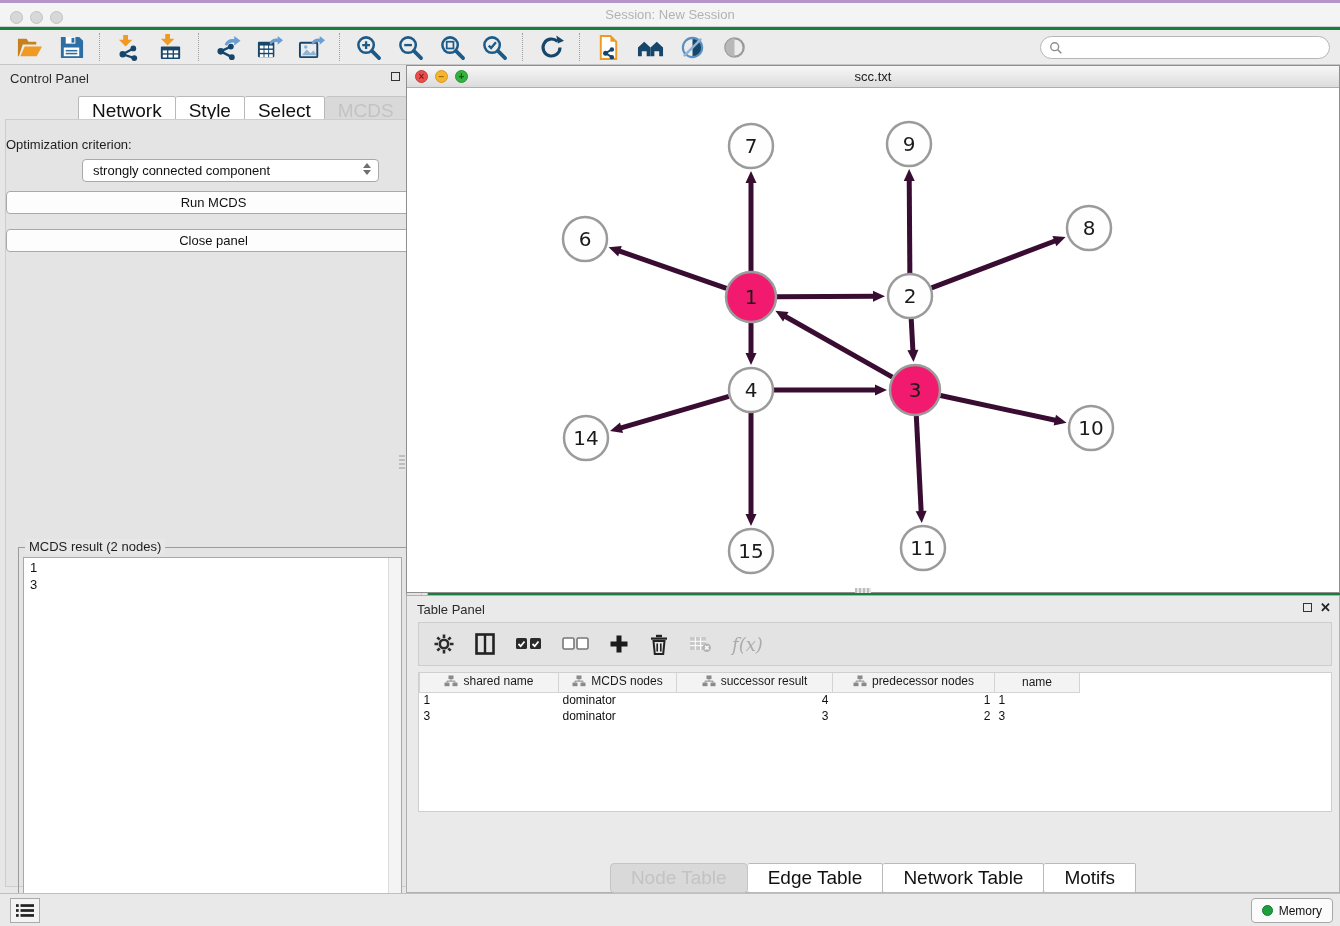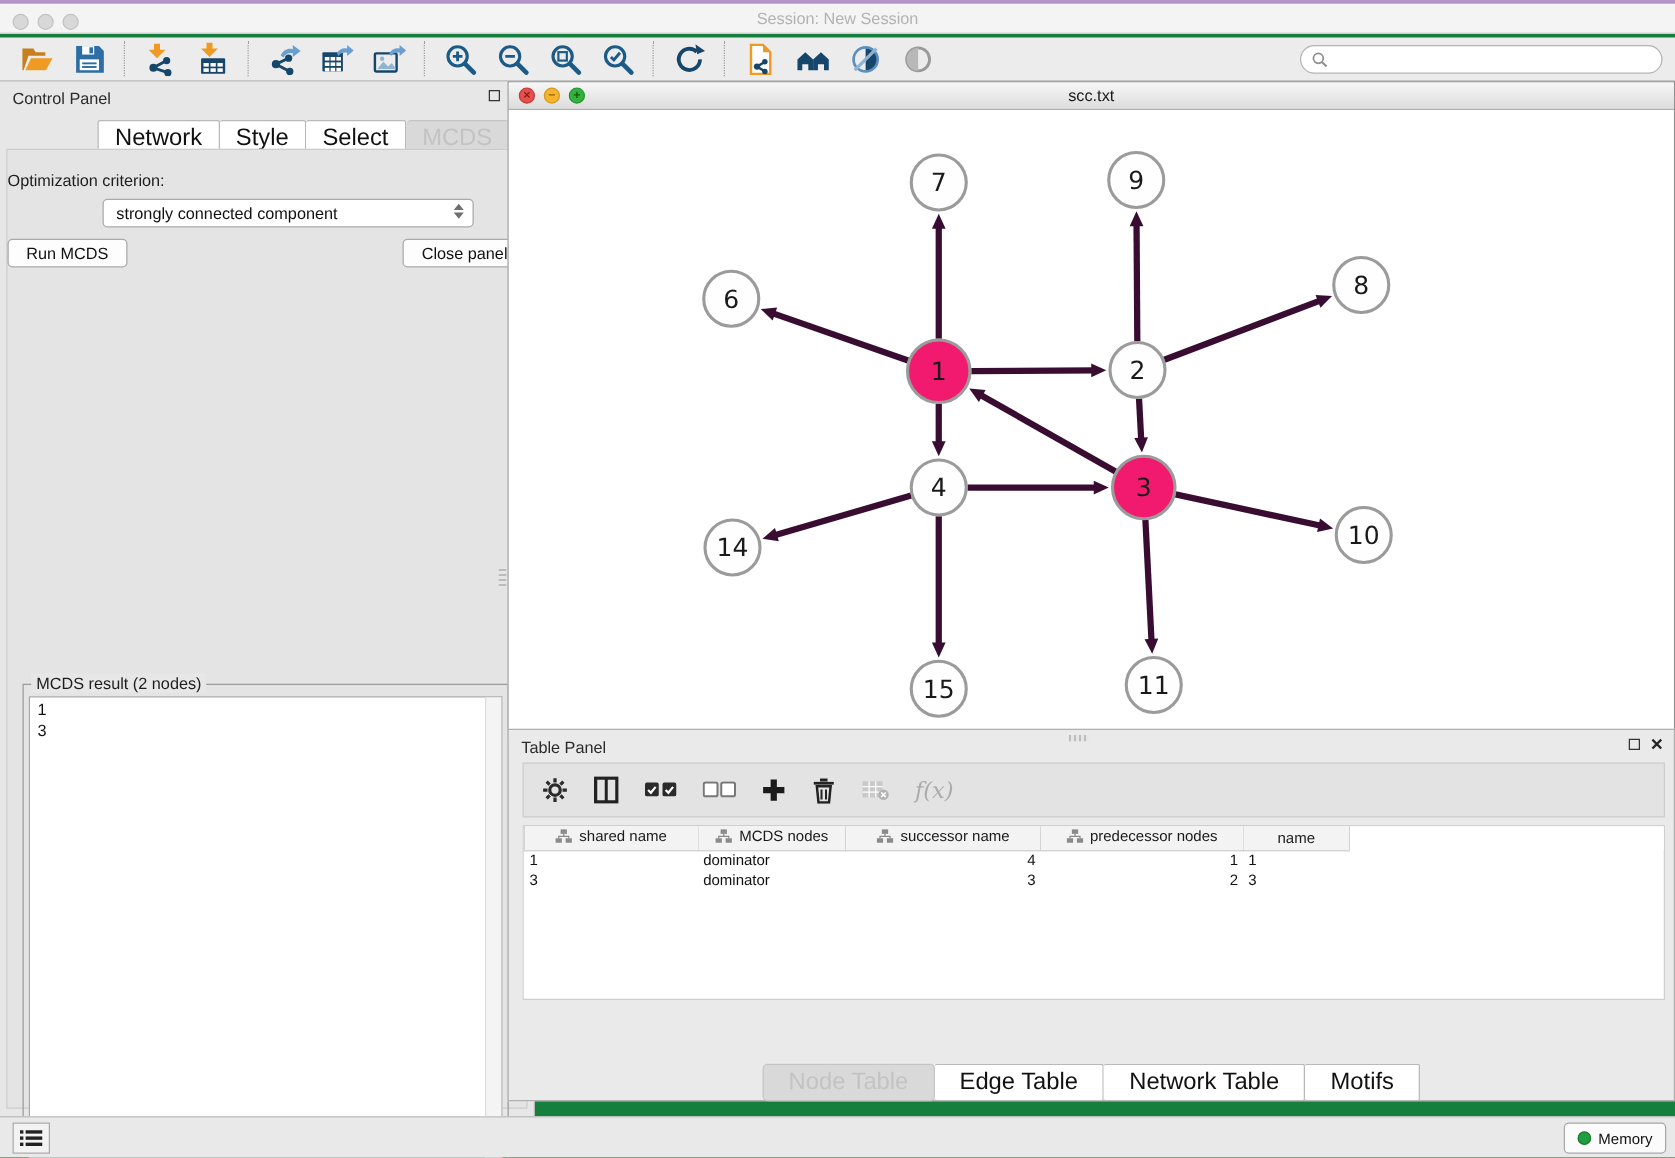--- a/index.html
+++ b/index.html
@@ -41,21 +41,21 @@
   .cp-content { position:absolute; left:5px; right:5px; top:54px; bottom:6px;
     background:#e4e4e4; border:1px solid #cdcdcd; }
   .opt-label { position:absolute; left:0; right:0; top:17px; text-align:left; font-size:13px; color:#1d1d1d; }
   .criterion { position:absolute; left:40px; right:42px; top:39px; height:23px; background:#fff;
     border:1px solid #a9a9a9; border-radius:4px; font-size:13px; color:#111;
     display:flex; align-items:center; padding-left:10px;margin-left:36px; }
   .chevrons { position:absolute; right:7px; top:3px; display:flex; flex-direction:column; gap:2px; }
   .chevrons i { width:0; height:0; border-left:4px solid transparent; border-right:4px solid transparent; display:block; }
   .chev-up { border-bottom:5px solid #6f6f6f; }
   .chev-dn { border-top:5px solid #6f6f6f; }
-  .cp-buttons { position:absolute; left:0; right:0; top:71px; display:flex; justify-content:space-between; gap:15px; }
+  .cp-buttons { position:absolute; left:0; right:0; top:71px; display:flex; justify-content:flex-start; gap:15px;flex-direction:column; }
   .btn { background:#fdfdfd; border:1px solid #a9a9a9; border-radius:4px; font-size:13px;
     color:#111; padding:3px 14px; height:23px; }
   .result-box { position:absolute; left:12px; right:14px; top:427px; height:385px; border:1px solid #9b9b9b; }
   .result-legend { position:absolute; left:6px; top:-9px; background:#e7e7e7; padding:0 4px; font-size:13px; color:#1d1d1d; }
   .result-inner { position:absolute; left:4px; right:4px; top:9px; bottom:4px; background:#fff; border:1px solid #a8a8a8; }
   .result-text { position:absolute; left:0; top:0; right:14px; bottom:0; padding:1px 6px; font-size:13px; line-height:17px; color:#111; }
   .result-scroll { position:absolute; right:0; top:0; width:13px; bottom:0; background:#f4f4f4; border-left:1px solid #dcdcdc; }
 
   
   .network-window { position:absolute; left:406px; top:65px; width:934px; height:528px;
@@ -64,21 +64,21 @@
     background:linear-gradient(#f7f7f7,#dcdcdc); border-bottom:1px solid #aeaeae; }
   .net-light { position:absolute; top:4px; width:13px; height:13px; border-radius:50%;
     font-size:10px; font-weight:bold; text-align:center; line-height:12px; }
   .nl-close{left:8px; background:#e5504e; border:1px solid #c93a38; color:#8f1a18;}
   .nl-min{left:28px; background:#f5b32e; border:1px solid #d69a21; color:#9a6a0a;}
   .nl-max{left:48px; background:#35b13f; border:1px solid #2a9433; color:#0d5f14;}
   .net-title { position:absolute; left:0; right:0; top:3px; text-align:center; font-size:13px; color:#1a1a1a; }
   .net-canvas { position:absolute; left:0; right:0; top:22px; bottom:0; background:#fff; }
 
   
-  .table-panel { position:absolute; left:406px; top:583px; width:934px; height:298px;
+  .table-panel { position:absolute; left:406px; top:595px; width:934px; height:298px;
     background:#eaeaea; border:1px solid #b0b0b0; }
   .tp-toolbar { position:absolute; left:11px; right:7px; top:26px; height:44px;
     background:#e3e3e3; border:1px solid #cdcdcd; display:flex; align-items:center; gap:20px; padding-left:14px; }
   .tp-icon { display:flex; align-items:center; }
   .fx { font-family:"DejaVu Serif", serif; font-style:italic; font-size:18px; color:#ababab; }
   .tp-table-wrap { position:absolute; left:11px; right:7px; top:76px; height:140px; background:#fff; border:1px solid #cfcfcf; }
   table.data { border-collapse:collapse; width:100%; table-layout:fixed; }
   table.data th { background:#f3f3f3; border:1px solid #d4d4d4; border-top:none; height:19px;
     font-size:12px; font-weight:normal; color:#1a1a1a; text-align:center; position:relative; }
   table.data th .hdr { display:inline-flex; align-items:center; gap:5px; }
@@ -511,21 +511,21 @@
                   </svg>
                   <span>MCDS nodes</span>
                 </span></th>
             <th><span class="hdr">
                   <svg width="14" height="12" viewBox="0 0 14 12">
                     <rect x="4.5" y="0.5" width="5" height="3.6" fill="#8a8a8a"></rect>
                     <rect x="0.5" y="7.6" width="5" height="3.6" fill="#8a8a8a"></rect>
                     <rect x="8.5" y="7.6" width="5" height="3.6" fill="#8a8a8a"></rect>
                     <path d="M7 4.1v2M3 7.6V6.1h8v1.5" stroke="#8a8a8a" fill="none"></path>
                   </svg>
-                  <span>successor name</span>
+                  <span>successor result</span>
                 </span></th>
             <th><span class="hdr">
                   <svg width="14" height="12" viewBox="0 0 14 12">
                     <rect x="4.5" y="0.5" width="5" height="3.6" fill="#8a8a8a"></rect>
                     <rect x="0.5" y="7.6" width="5" height="3.6" fill="#8a8a8a"></rect>
                     <rect x="8.5" y="7.6" width="5" height="3.6" fill="#8a8a8a"></rect>
                     <path d="M7 4.1v2M3 7.6V6.1h8v1.5" stroke="#8a8a8a" fill="none"></path>
                   </svg>
                   <span>predecessor nodes</span>
                 </span></th>

